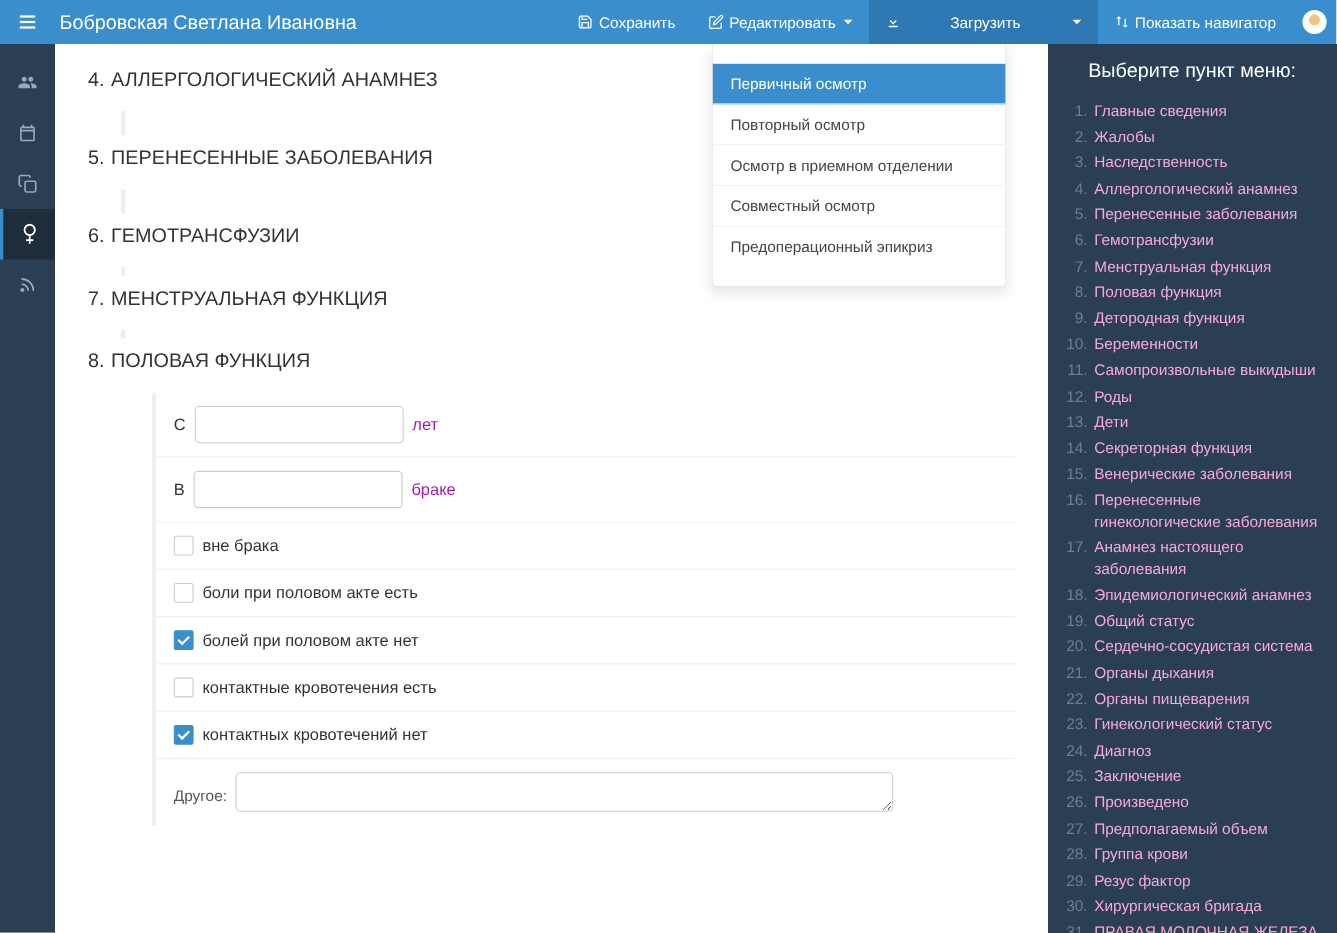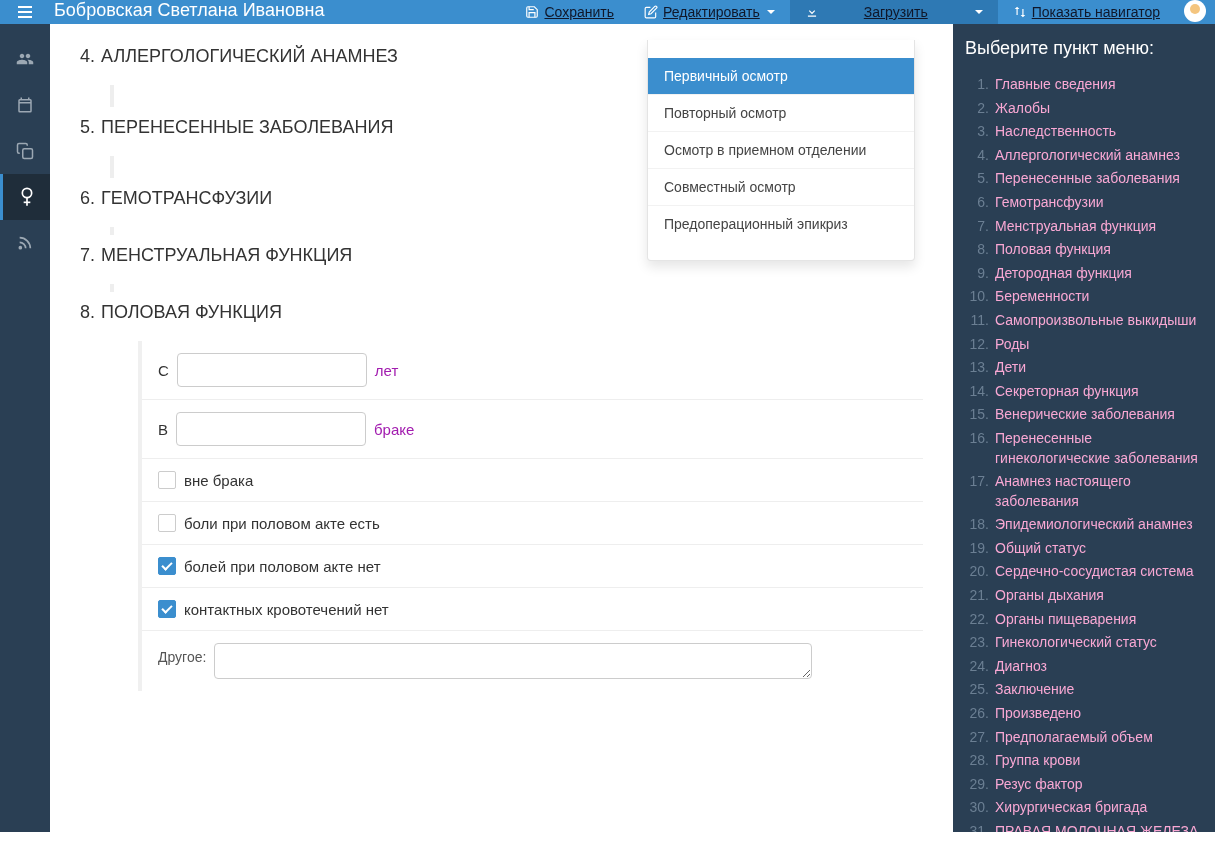--- a/index.html
+++ b/index.html
@@ -1,24 +1,24 @@
 <!DOCTYPE html>
 <html><head>
   <meta charset="utf-8">
   <style>
     * { box-sizing: border-box; margin: 0; padding: 0; }
     body { font-family: -apple-system, "Helvetica Neue", Helvetica, Arial, sans-serif; font-size: 14px; color: #555; background: #fff; width: 1215px; height: 848px; overflow: hidden; }
     
-    .topbar { height: 24px; background: #3B8ECE; color: #fff; display: flex; align-items: flex-start; }
+    .topbar { height: 40px; background: #3B8ECE; color: #fff; display: flex; align-items: center; }
     .hamburger { width: 50px; display: flex; align-items: center; justify-content: center; cursor: pointer; height: 100%; }
     .hamburger-icon { width: 14px; height: 12px; display: flex; flex-direction: column; justify-content: space-between; }
     .hamburger-icon span { display: block; height: 2px; background: #fff; }
     .title { font-size: 18px; font-weight: 500; padding-left: 4px; flex: 0 0 auto; }
     .toolbar { display: flex; margin-left: auto; height: 100%; }
-    .tb-btn { padding: 0 15px; display: flex; align-items: center; gap: 5px; cursor: pointer; color: #0f172a; font-size: 14px; white-space: nowrap; text-decoration: underline; }
+    .tb-btn { padding: 0 15px; display: flex; align-items: center; gap: 5px; cursor: pointer; color: #ffffff; font-size: 14px; white-space: nowrap; }
     .tb-btn.active { background: #2E79B4; gap: 45px; }
     .caret { width: 0; height: 0; border-left: 4px solid transparent; border-right: 4px solid transparent; border-top: 4px solid #fff; margin-left: 2px; }
     .avatar { width: 40px; display: flex; align-items: center; justify-content: center; }
     .avatar-circle { width: 22px; height: 22px; border-radius: 50%; background: #fff; display: flex; align-items: center; justify-content: center; }
     .avatar-inner { width: 10px; height: 10px; border-radius: 50%; background: #f4c57f; position: relative; top: -2px; }
     
     .layout { display: flex; height: 808px; }
     .sidebar { width: 50px; background: #2A3F54; display: flex; flex-direction: column; align-items: center; padding-top: 12px; gap: 0; }
     .sb-item { width: 50px; height: 46px; display: flex; align-items: center; justify-content: center; color: #9CA8B3; cursor: pointer; }
     .sb-item.active { background: #1F2D3A; color: #fff; border-left: 3px solid #3B8ECE; }
@@ -33,25 +33,25 @@
     .form-area { margin-left: 58px; border-left: 4px solid #f0f0f0; padding-left: 0; }
     .form-row { padding: 12px 16px; display: flex; align-items: center; gap: 8px; border-bottom: 1px solid #eee; }
     .form-row:last-child { border-bottom: none; }
     .form-row .lbl { color: #333; font-size: 15px; }
     .form-row input[type="text"].num { width: 190px; height: 34px; border: 1px solid #ccc; border-radius: 4px; padding: 0 8px; font-size: 14px; }
     .form-row .suffix { color: #a21caf; font-size: 15px; }
     .checkbox { width: 18px; height: 18px; border: 1px solid #ccc; border-radius: 2px; display: inline-flex; align-items: center; justify-content: center; flex-shrink: 0; }
     .checkbox.checked { background: #3B8ECE; border-color: #3B8ECE; }
     .checkbox.checked::after { content: ""; width: 4px; height: 8px; border: solid #fff; border-width: 0 2px 2px 0; transform: rotate(45deg); margin-top: -2px; }
     .check-label { color: #333; font-size: 15px; }
-    .other-row { padding: 12px 16px; display: flex; align-items: flex-start; gap: 8px; }
+    .other-row { padding: 12px 16px; display: flex; align-items: center; gap: 8px; }
     .other-row textarea { flex: 1; height: 36px; border: 1px solid #ccc; border-radius: 4px; padding: 6px 8px; font-family: inherit; resize: both; max-width: 598px; }
     
     .rightpanel { width: 262px; background: #2A3F54; color: #ccc; padding: 14px 12px; overflow-y: auto; }
-    .rp-title { color: #fff; font-size: 18px; text-align: left; margin-bottom: 14px; }
+    .rp-title { color: #fff; font-size: 18px; text-align: center; margin-bottom: 14px; }
     .rp-list { list-style: none; counter-reset: item; }
     .rp-list li { counter-increment: item; padding: 2px 0 2px 30px; position: relative; font-size: 14px; line-height: 1.4; cursor: pointer; color: #f9a8d4; }
     .rp-list li::before { content: counter(item) "."; position: absolute; left: 0; width: 24px; text-align: right; color: #6B7F93; }
     
     .dropdown { position: absolute; top: 40px; left: 647px; width: 268px; background: #fff; border: 1px solid rgba(0,0,0,0.1); border-top: none; border-radius: 0 0 4px 4px; box-shadow: 0 6px 12px rgba(0,0,0,0.1); z-index: 100; padding: 18px 0; }
     .dd-item { padding: 10px 16px; color: #444; cursor: pointer; font-size: 14px; border-bottom: 1px solid #f2f2f2; }
     .dd-item:last-child { border-bottom: none; }
     .dd-item.active { background: #3B8ECE; color: #fff; }
     
     svg { display: block; }
@@ -186,20 +186,24 @@
           <span class="checkbox"></span>
           <span class="check-label">вне брака</span>
         </div>
         <div class="form-row">
           <span class="checkbox"></span>
           <span class="check-label">боли при половом акте есть</span>
         </div>
         <div class="form-row">
           <span class="checkbox checked"></span>
           <span class="check-label">болей при половом акте нет</span>
+        </div>
+        <div class="form-row">
+          <span class="checkbox"></span>
+          <span class="check-label">контактные кровотечения есть</span>
         </div>
         <div class="form-row">
           <span class="checkbox checked"></span>
           <span class="check-label">контактных кровотечений нет</span>
         </div>
         <div class="other-row">
           <span class="lbl" style="padding-top:6px">Другое:</span>
           <textarea value="" style=""></textarea>
         </div>
       </div>

